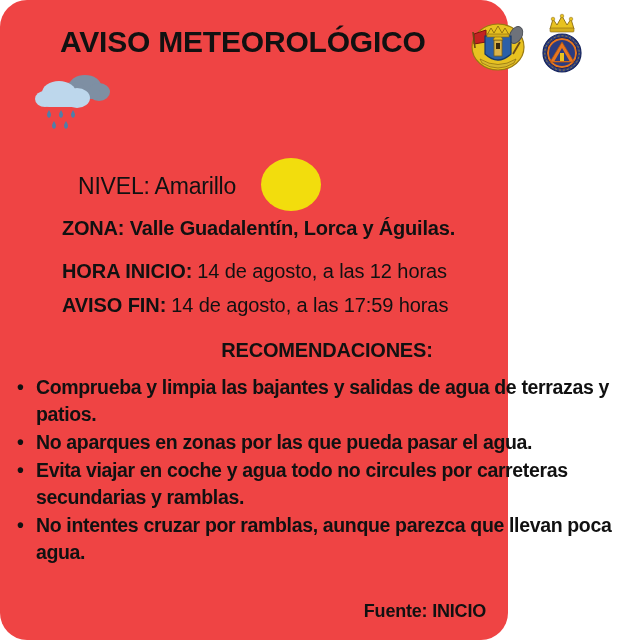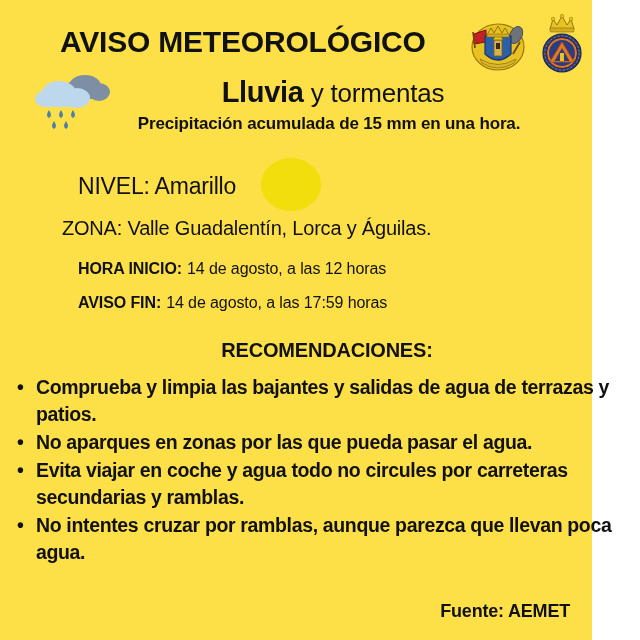--- a/index.html
+++ b/index.html
@@ -11,23 +11,24 @@
     width: 640px;
     height: 640px;
     background: #ffffff;
     font-family: "Liberation Sans", sans-serif;
     color: #111111;
     overflow: hidden;
     position: relative;
   }
   .poster {
     position: relative;
-    width: 592px;
+    width: 508px;
     height: 640px;
-    background: #fde047;
+    background: #ef4444;
+    border-radius: 27px;
   }
 
   
   .title-main {
     position: absolute;
     left: 60px;
     top: 25px;
     font-size: 30px;
     font-weight: bold;
     letter-spacing: -0.2px;
@@ -113,31 +114,30 @@
     margin-left: 25px;
     margin-top: -4px;
   }
 
   
   .zone {
     position: absolute;
     left: 62px;
     top: 217px;
     font-size: 20px;
-    font-weight: normal;
+    font-weight: bold;
     letter-spacing: -0.2px;
     white-space: nowrap;
   }
   .hour-line {
     position: absolute;
     left: 62px;
-    font-size: 16px;
+    font-size: 20px;
     letter-spacing: -0.1px;
     white-space: nowrap;
-    margin-left: 16px;
   }
   .hour-start { top: 260px; }
   .hour-end { top: 294px; }
   .hour-line .lbl {
     font-weight: bold;
   }
   .hour-line .val {
     font-weight: normal;
     margin-left: 5px;
   }
@@ -270,25 +270,21 @@
       <g fill="#4E7FA8">
         <path d="M16 42 q-4 6 0 8 q4 -2 0 -8 Z"></path>
         <path d="M28 42 q-4 6 0 8 q4 -2 0 -8 Z"></path>
         <path d="M40 42 q-4 6 0 8 q4 -2 0 -8 Z"></path>
         <path d="M21 53 q-4 6 0 8 q4 -2 0 -8 Z"></path>
         <path d="M33 53 q-4 6 0 8 q4 -2 0 -8 Z"></path>
       </g>
     </svg>
   </div>
 
-  <div class="subtitle">
-    <span class="rain-word">Lluvia</span><span class="storm-word"> y tormentas</span>
-  </div>
-
-  <div class="precip">Precipitación acumulada de 15 mm en una hora.</div>
+
 
   <div class="level-row">
     <span class="level-label">NIVEL: Amarillo</span>
     <span class="level-dot" id="level-dot" style="background: rgb(242, 221, 13);"></span>
   </div>
 
   <div class="zone">ZONA: Valle Guadalentín, Lorca y Águilas.</div>
 
   <div class="hour-line hour-start">
     <span class="lbl">HORA INICIO:</span><span class="val">14 de agosto, a las 12 horas</span>
@@ -299,15 +295,15 @@
 
   <div class="rec-title">RECOMENDACIONES:</div>
 
   <ul class="rec-list" id="rec-list">
       <li class="rec-item"><span class="bullet">•</span><span>Comprueba y limpia las bajantes y salidas de agua de terrazas y patios.</span></li>
       <li class="rec-item"><span class="bullet">•</span><span>No aparques en zonas por las que pueda pasar el agua.</span></li>
       <li class="rec-item"><span class="bullet">•</span><span>Evita viajar en coche y agua todo no circules por carreteras secundarias y ramblas.</span></li>
       <li class="rec-item"><span class="bullet">•</span><span>No intentes cruzar por ramblas, aunque parezca que llevan poca agua.</span></li>
     </ul>
 
-  <div class="source">Fuente: AEMET</div>
+  <div class="source">Fuente: INICIO</div>
 
 </div>
 
 </body></html>

